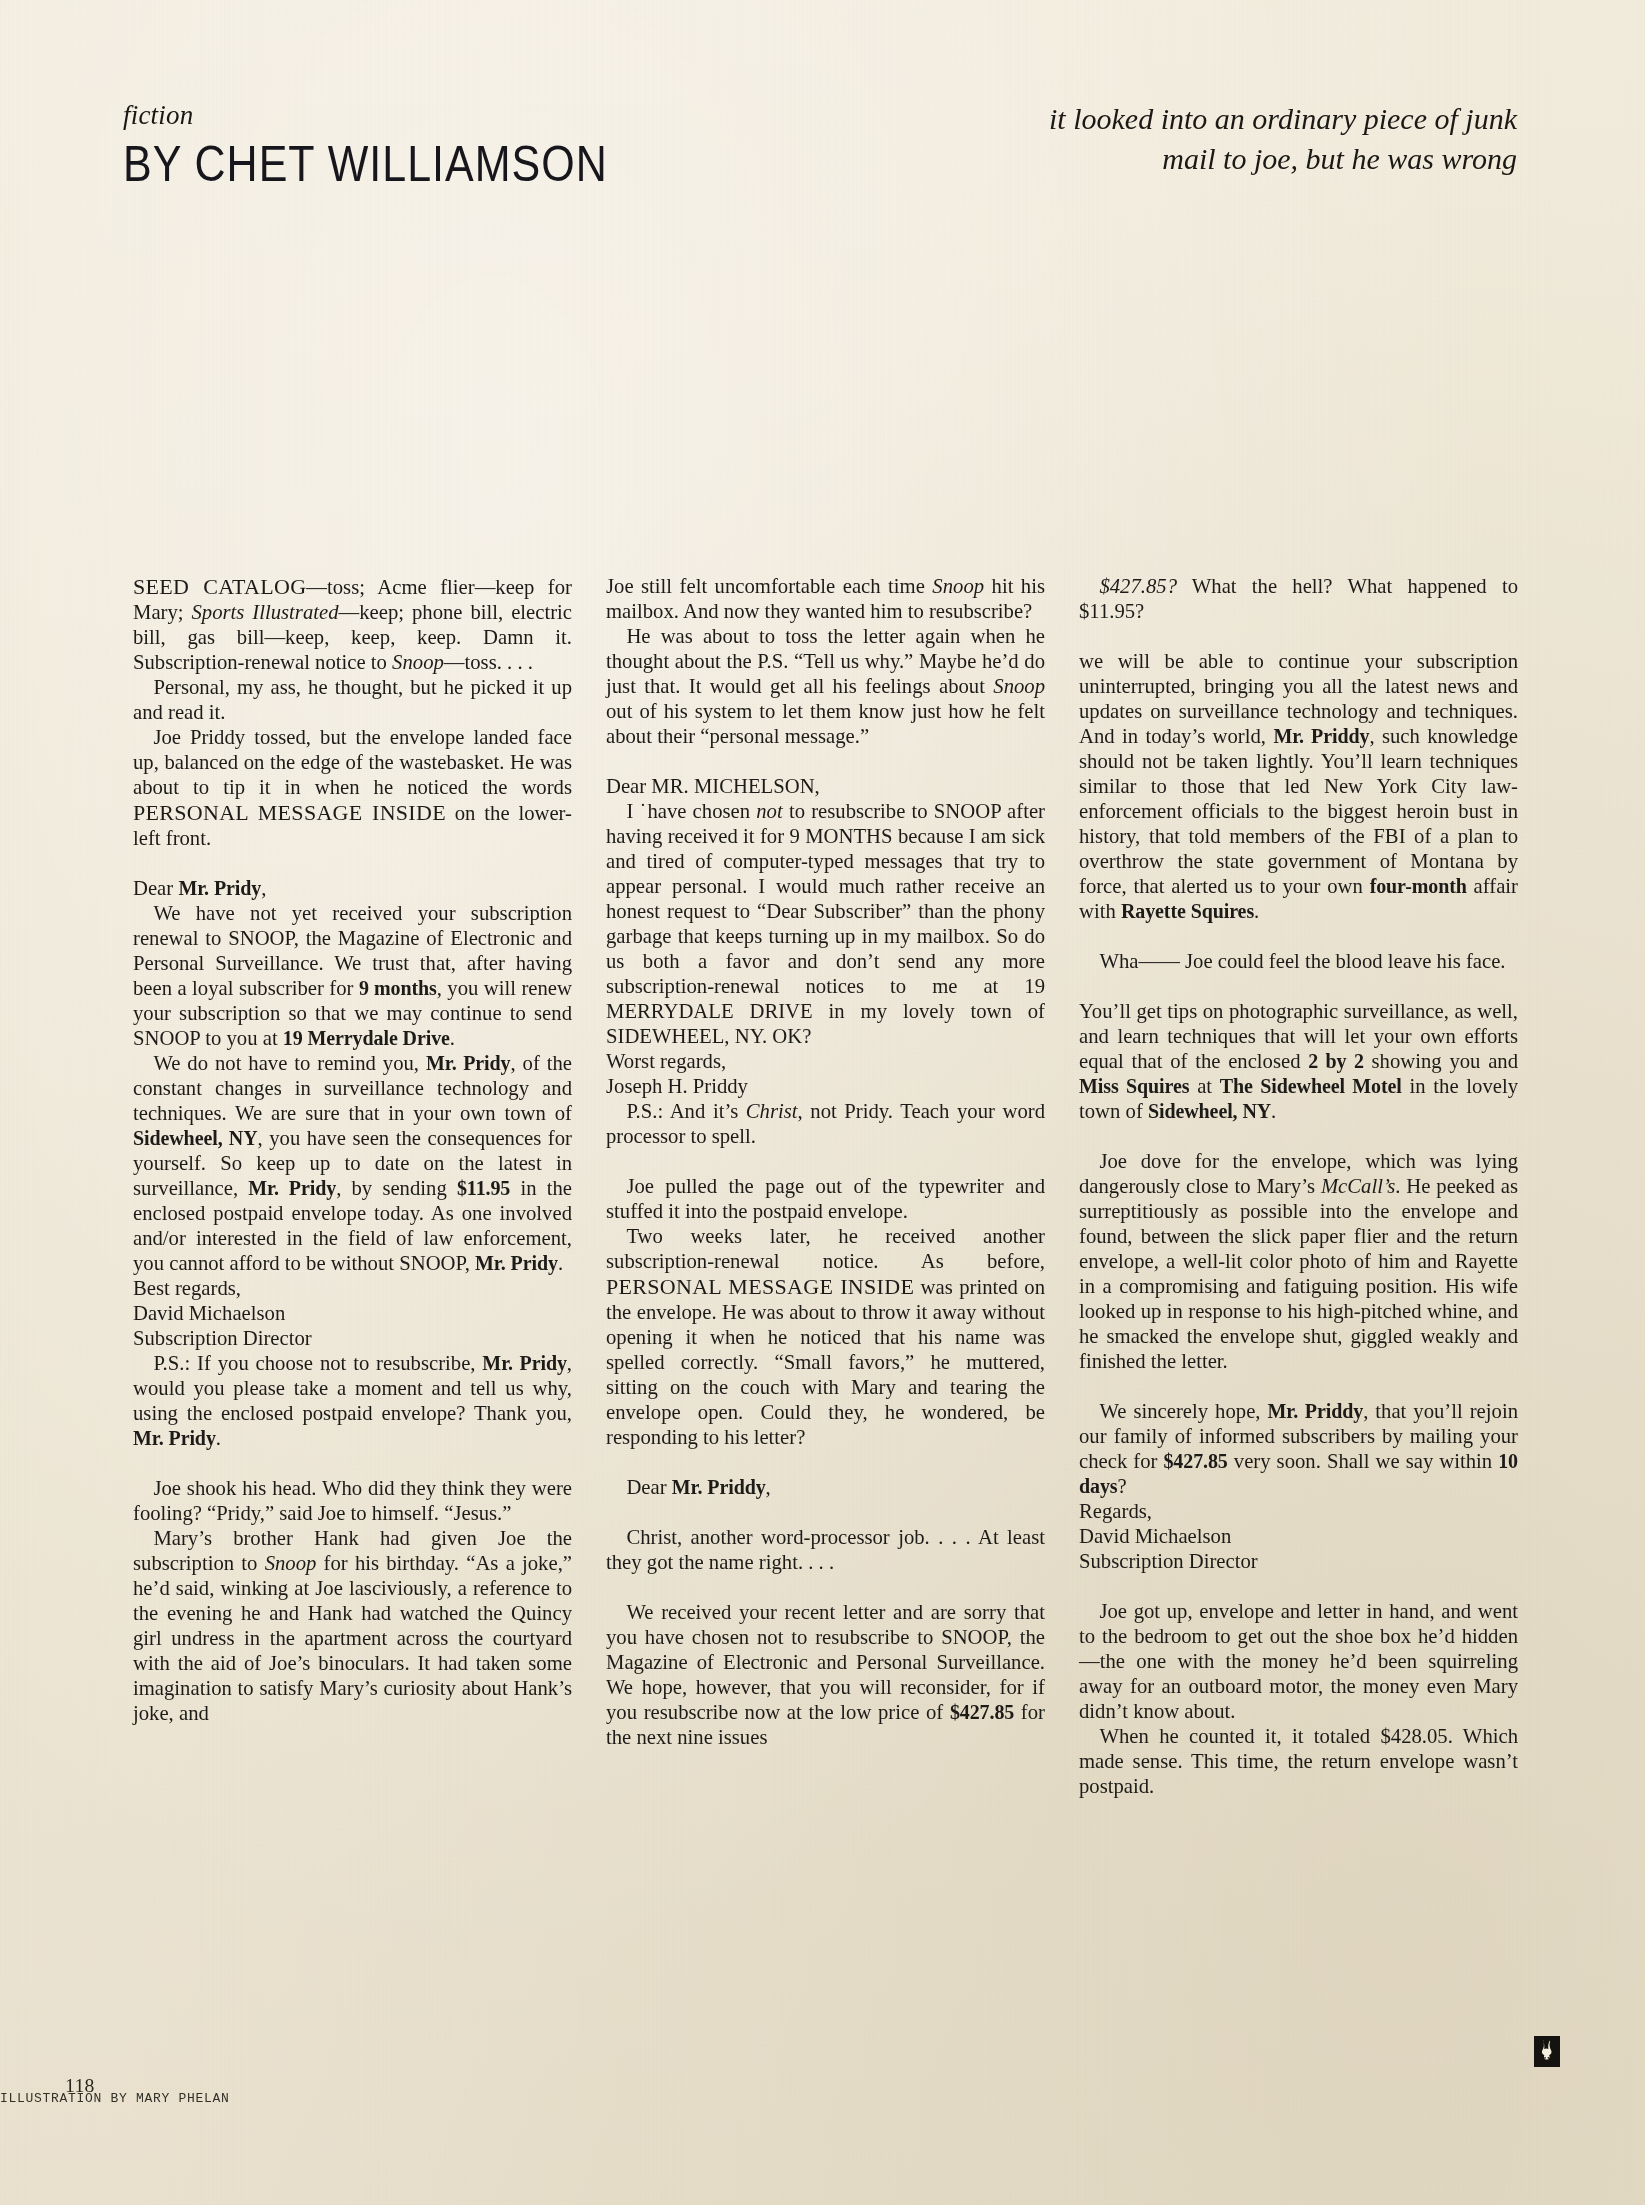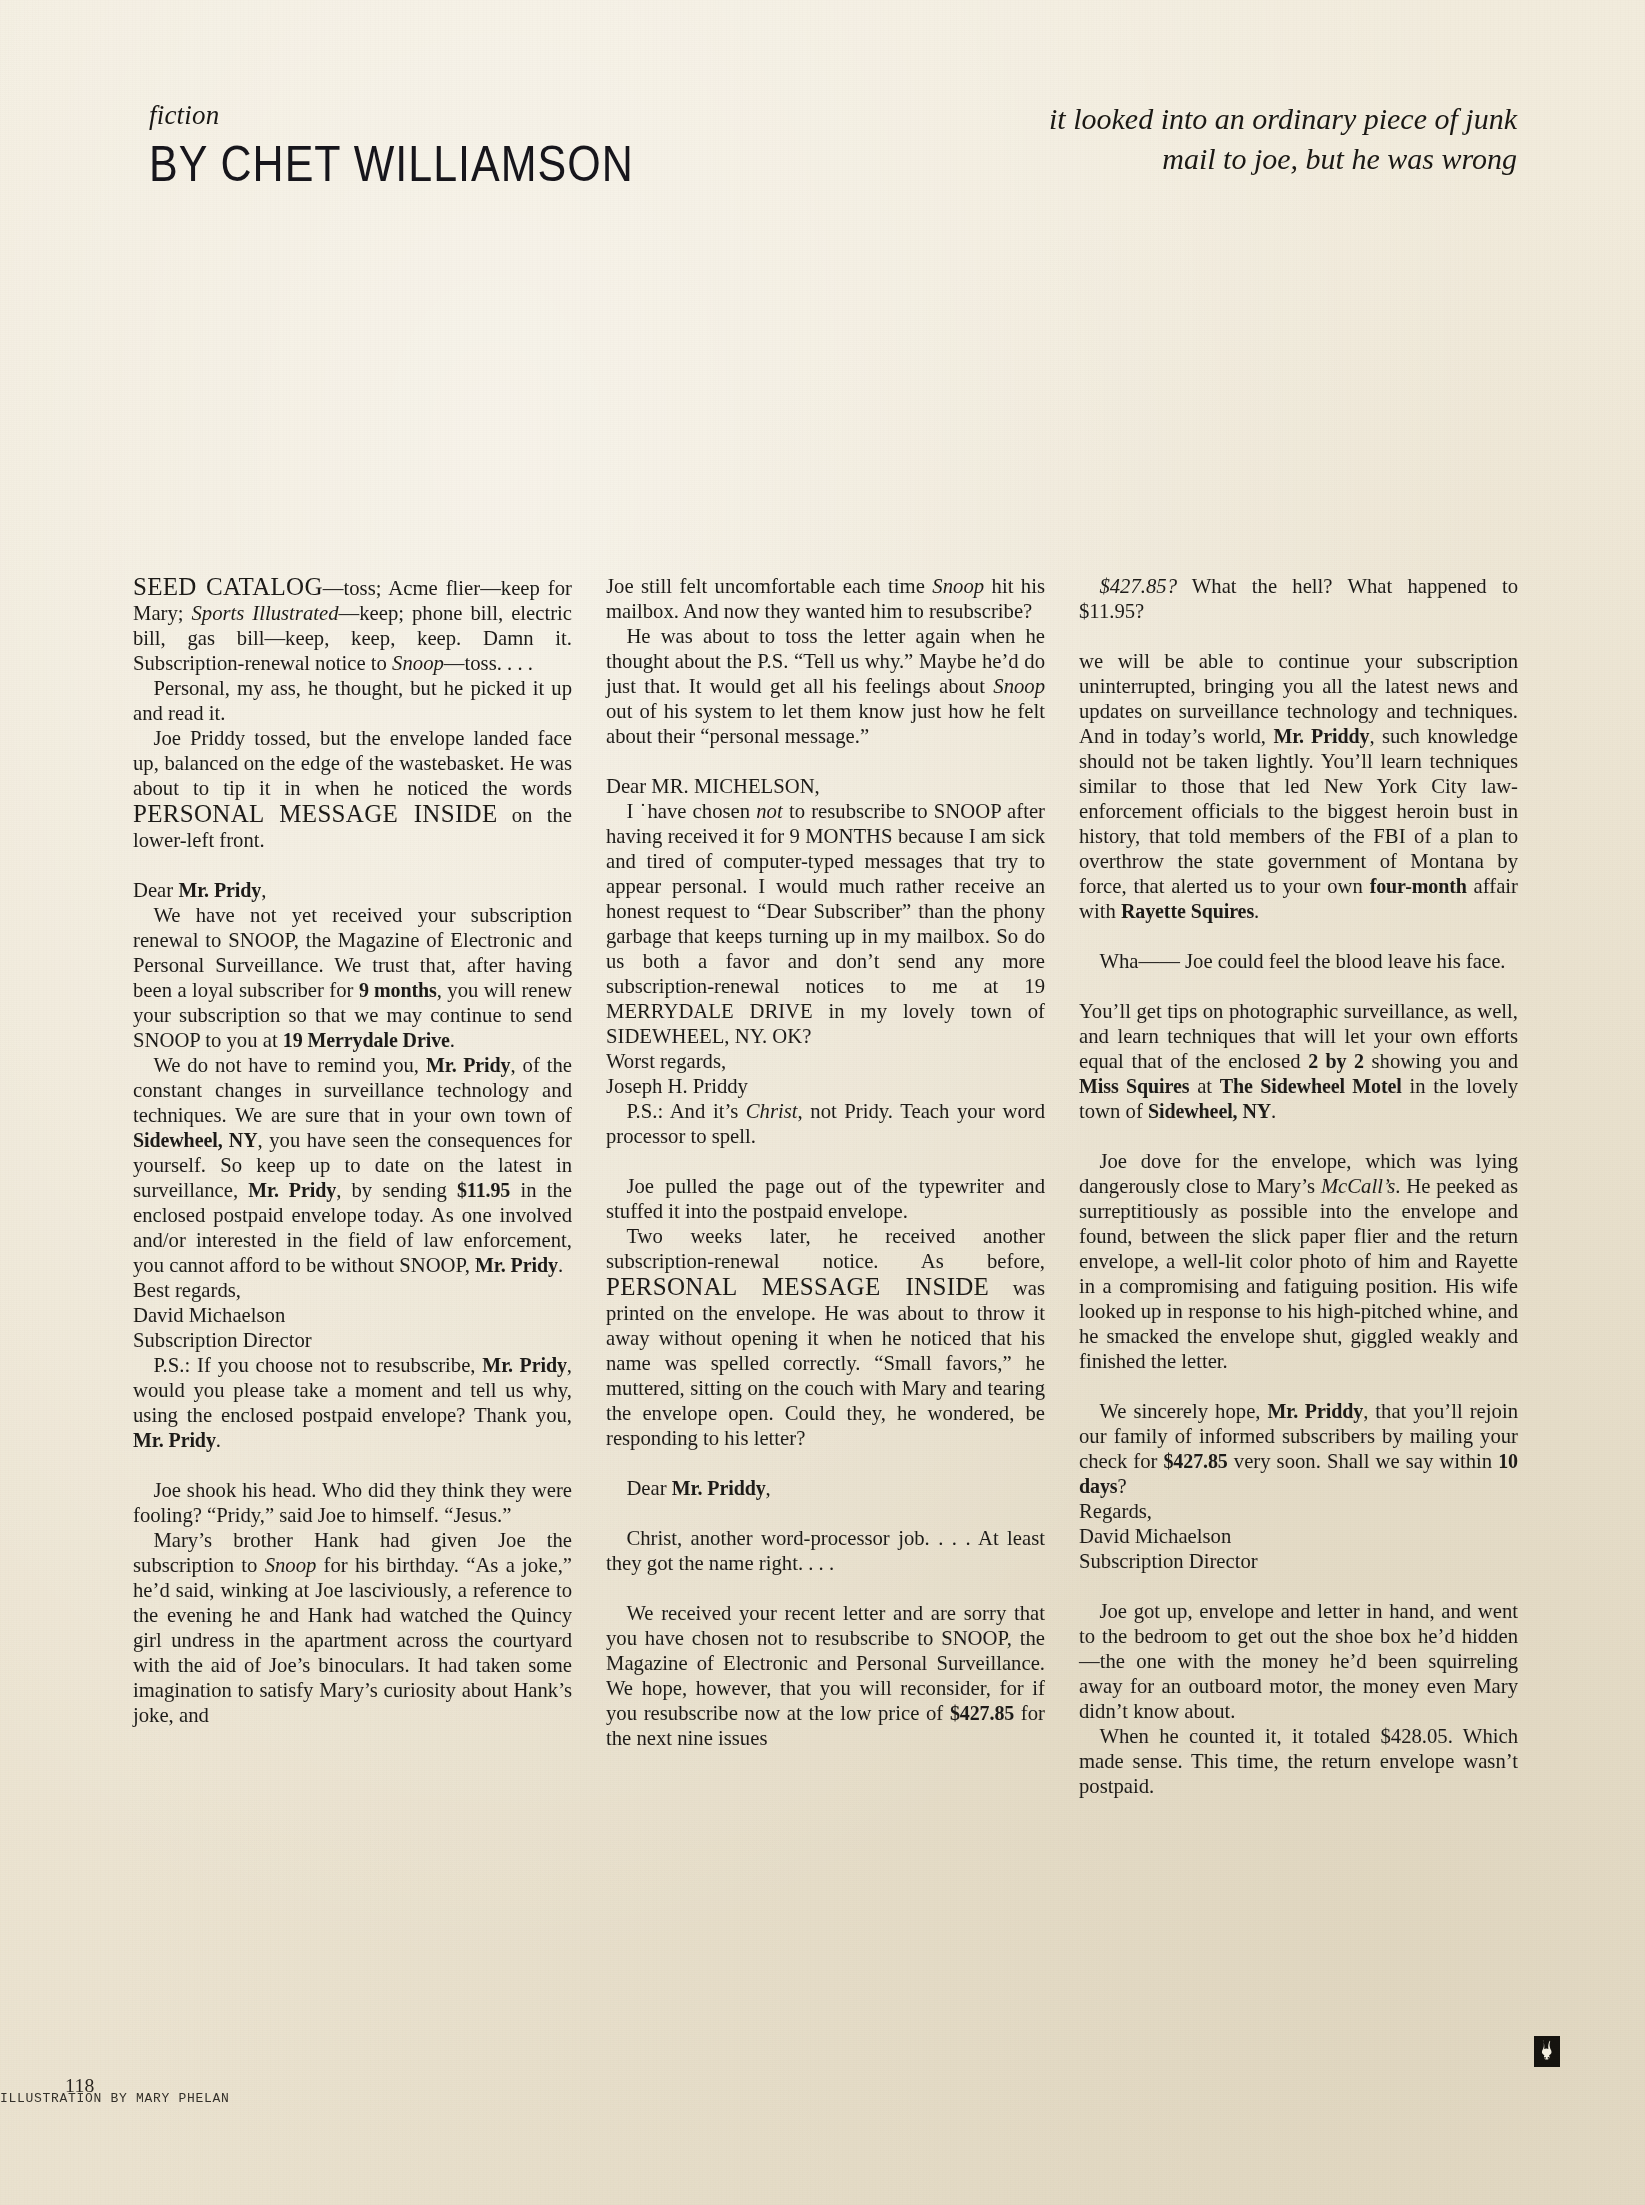--- a/index.html
+++ b/index.html
@@ -21,21 +21,21 @@
   .grain{
     position:absolute;inset:0;
     opacity:.16;
     background-image:
       repeating-linear-gradient(0deg, rgba(140,125,95,.10) 0 0.7px, rgba(0,0,0,0) 0.7px 2px),
       repeating-linear-gradient(90deg, rgba(140,125,95,.08) 0 0.7px, rgba(0,0,0,0) 0.7px 2.7px);
     pointer-events:none;
   }
 
   
-  .masthead{position:absolute;left:149px;top:102px;width:611px;}
+  .masthead{position:absolute;left:123px;top:102px;width:611px;}
   .kicker{
     font-style:italic;font-size:27px;line-height:1;
     letter-spacing:0.2px;color:#191714;
   }
   .byline{
     margin-top:9.5px;
     font-family:"Liberation Sans",sans-serif;
     font-size:43px;line-height:1;
     letter-spacing:1px;
     color:#17161c;
@@ -75,21 +75,21 @@
   .col p.noind{text-indent:0;}
   .gap{height:25px;}
   .sig{
     text-align:right;text-indent:0 !important;
     padding-right:1.4px;
   }
   .sig-a{text-align:center;text-indent:0 !important;}
   em{font-style:italic;}
   .sc{
     font-variant:small-caps;
-    font-size:25px;
+    font-size:22px;
     letter-spacing:0.3px;
   }
   
   .mono{
     font-family:"Liberation Serif",serif;
     font-weight:700;
     letter-spacing:-0.1px;
     font-size:20px;
   }
 

